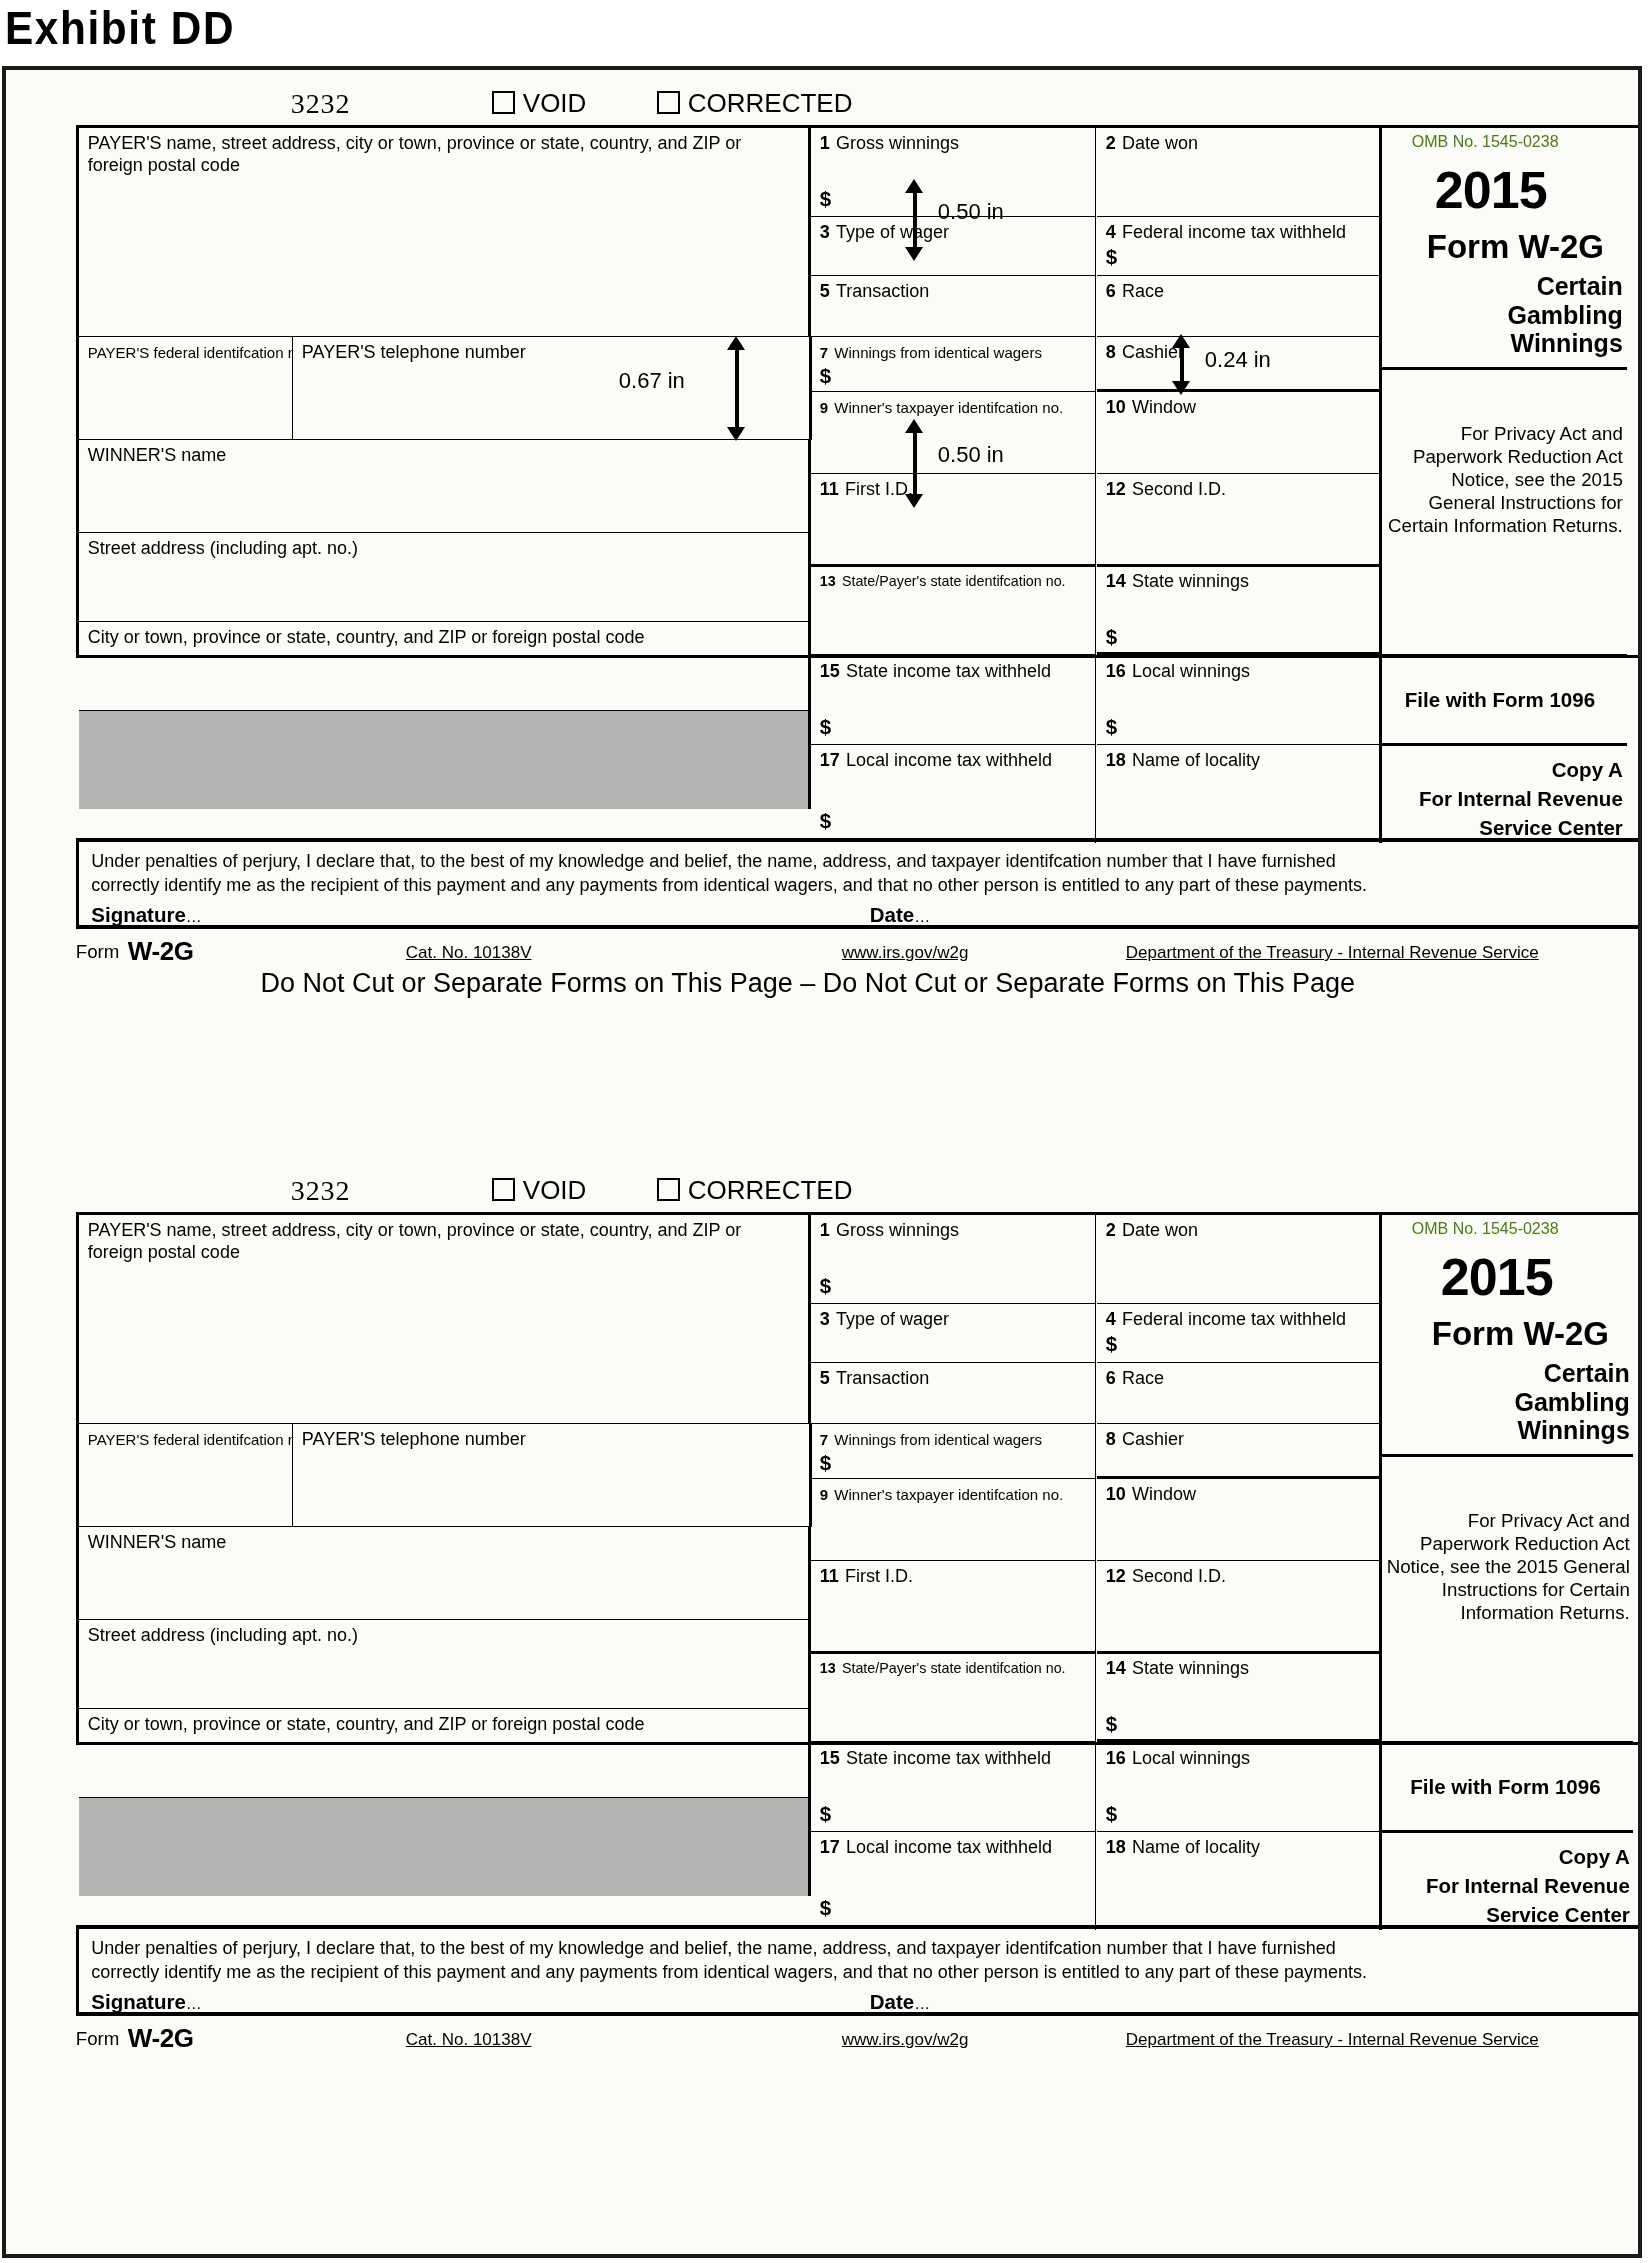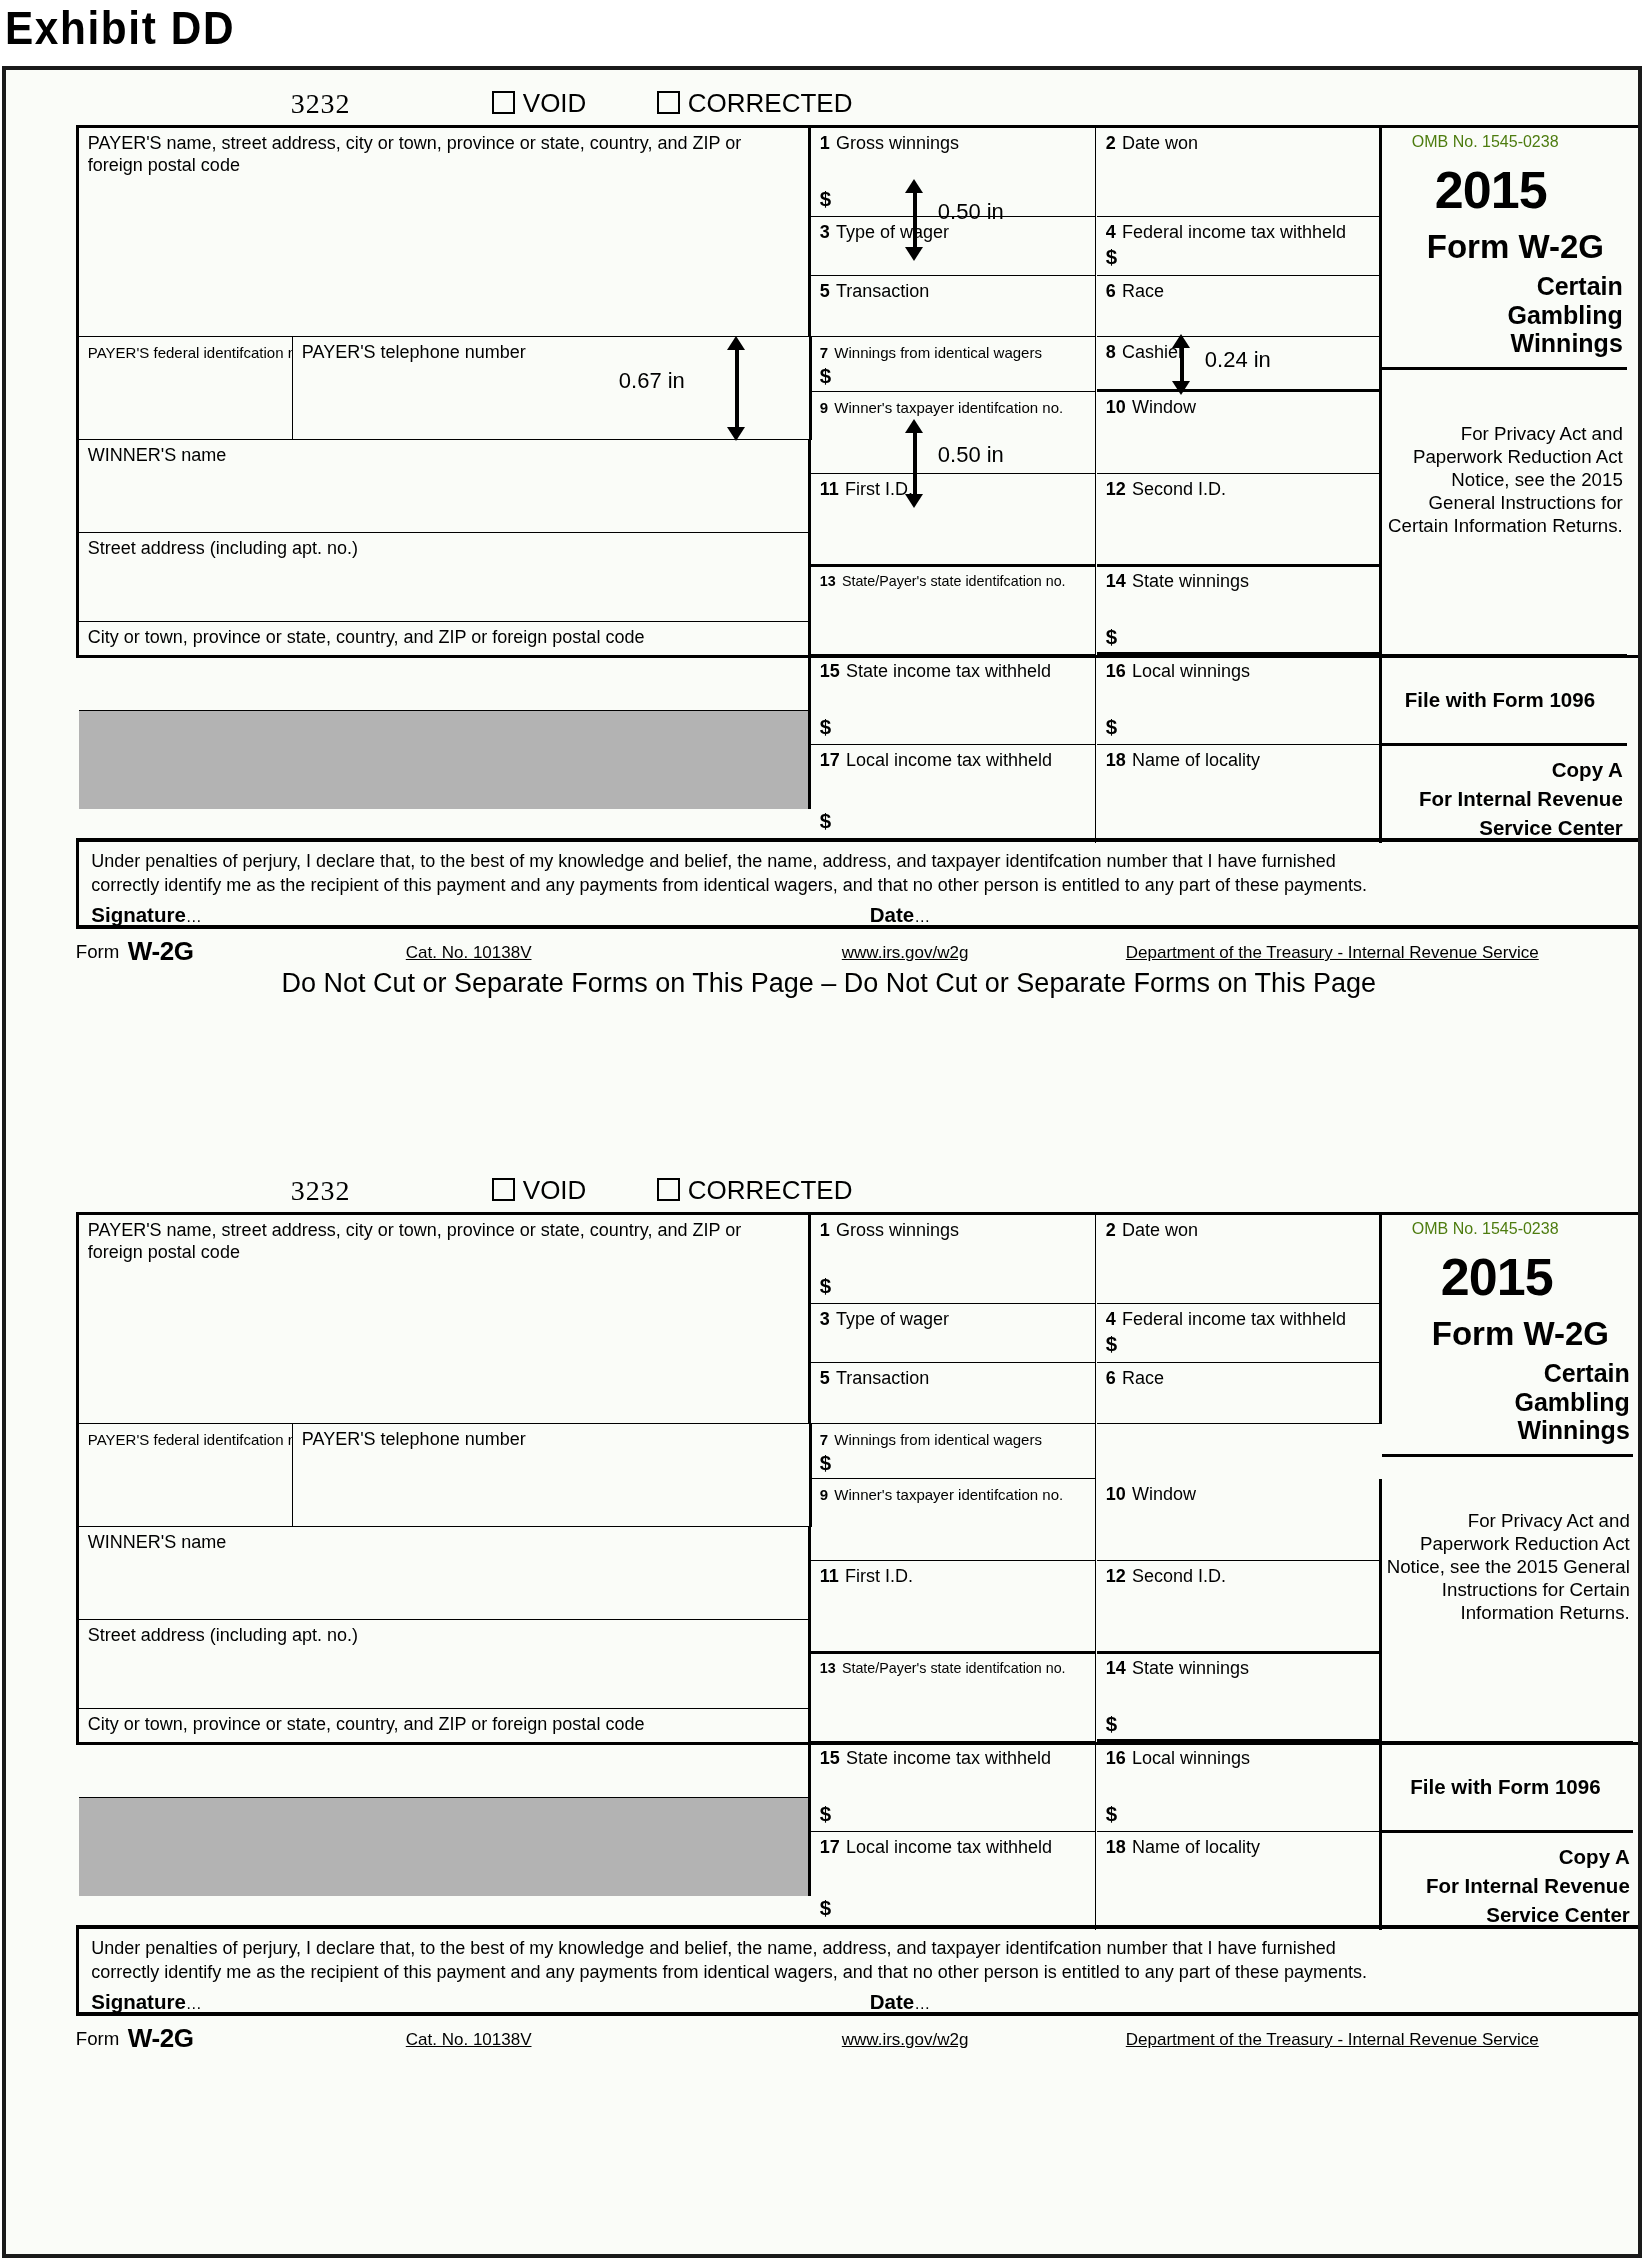--- a/index.html
+++ b/index.html
@@ -283,21 +283,21 @@
       </div>
 
       <div class="foot" style="left:70px;top:866px;width:1570px;">
         <span style="position:absolute;left:0;top:5.3px;">Form</span>
         <span class="fw" style="position:absolute;left:52px;top:0;">W-2G</span>
         <span class="fsm" style="position:absolute;left:330px;top:7.1px;">Cat. No. 10138V</span>
         <span class="fsm" style="position:absolute;left:766px;top:7.1px;">www.irs.gov/w2g</span>
         <span class="fsm" style="position:absolute;left:1050px;top:7.1px;">Department of the Treasury - Internal Revenue Service</span>
       </div>
 
-      <div class="donotcut" style="left:0;top:898px;width:1604px;margin-left:21px;">Do Not Cut or Separate Forms on This Page  –  Do Not Cut or Separate Forms on This Page</div>
+      <div class="donotcut" style="left:0;top:898px;width:1604px;">Do Not Cut or Separate Forms on This Page  –  Do Not Cut or Separate Forms on This Page</div>
     </div>
 
     <div class="form" style="left:0px;top:1087px;width:1640px;height:1105px;">
 
       <div class="hdr" style="left:0;top:18px;width:1640px;">
         <div class="serial" style="left:285px;top:0;">3232</div>
         <div class="cbwrap" style="left:486px;top:1.8px;">
           <span class="cbox"></span>
           <span class="cblabel">VOID</span>
         </div>
@@ -365,20 +365,23 @@
 
         <div class="cell bRh bB" style="left:1018px;top:0;width:285px;height:89px;">
           <div class="lbl"><span class="num">2</span><span>Date won</span></div>
         </div>
         <div class="cell bRh bB" style="left:1018px;top:89px;width:285px;height:59px;">
           <div class="lbl"><span class="num">4</span><span>Federal income tax withheld</span></div>
           <div class="dollar" style="top:30px;">$</div>
         </div>
         <div class="cell bRh bB" style="left:1018px;top:148px;width:285px;height:61px;">
           <div class="lbl"><span class="num">6</span><span>Race</span></div>
+        </div>
+        <div class="cell bRh bBh" style="left:1018px;top:209px;width:285px;height:55px;">
+          <div class="lbl"><span class="num">8</span><span>Cashier</span></div>
         </div>
         <div class="cell bRh bB" style="left:1018px;top:264px;width:285px;height:82px;">
           <div class="lbl"><span class="num">10</span><span>Window</span></div>
         </div>
         <div class="cell bRh bBh" style="left:1018px;top:346px;width:285px;height:93px;">
           <div class="lbl"><span class="num">12</span><span>Second  I.D.</span></div>
         </div>
         <div class="cell bRh bBh" style="left:1018px;top:438px;width:285px;height:89px;">
           <div class="lbl"><span class="num">14</span><span>State winnings</span></div>
           <div class="dollar" style="top:61px;">$</div>

